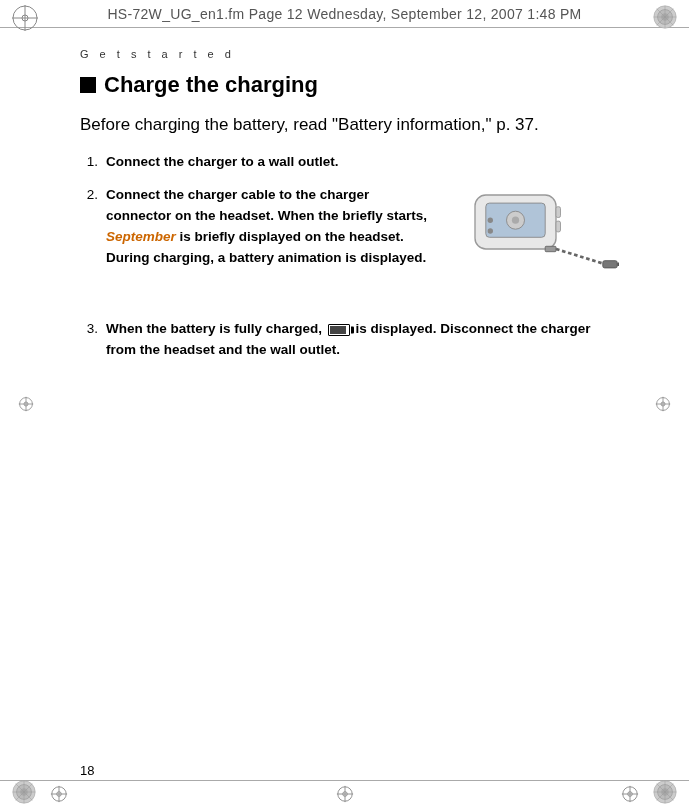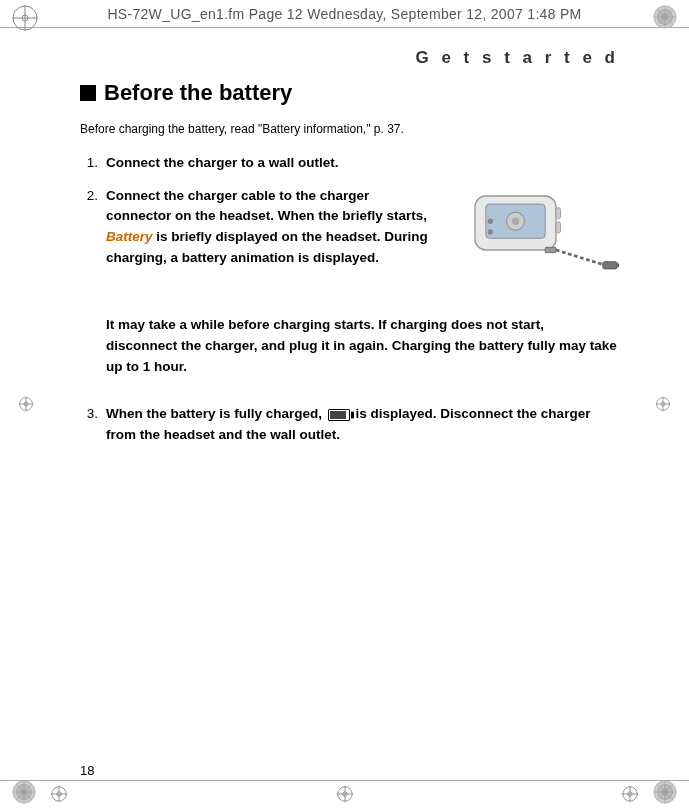--- a/index.html
+++ b/index.html
@@ -43,26 +43,25 @@
     .corner-tr { top: 3px; right: 10px; }
 
     
     .main-content {
       padding: 20px 70px 20px 80px;
       position: relative;
     }
 
     
     .section-label {
-      font-size: 17px;
+      font-size: 11px;
       letter-spacing: 4px;
       color: #333;
       margin-bottom: 12px;
-      font-weight: bold;
-      text-align: right;
+      font-weight: normal;
     }
 
     
     .chapter-heading {
       font-size: 22px;
       font-weight: bold;
       color: #000;
       margin-bottom: 14px;
       display: flex;
       align-items: center;
@@ -72,21 +71,21 @@
     .heading-square {
       width: 16px;
       height: 16px;
       background: #000;
       display: inline-block;
       flex-shrink: 0;
     }
 
     
     .intro-para {
-      font-size: 12px;
+      font-size: 17px;
       line-height: 1.55;
       margin-bottom: 14px;
       color: #000;
     }
 
     
     .steps-list {
       list-style: none;
       padding: 0;
       margin: 0;
@@ -273,40 +272,40 @@
   <line x1="1" y1="10" x2="19" y2="10" stroke="#888" stroke-width="1"></line>
   <circle cx="10" cy="10" r="2.5" fill="none" stroke="#888" stroke-width="1"></circle>
 </svg>
 
 <div class="main-content">
 
   <p class="section-label">G e t   s t a r t e d</p>
 
   <div class="chapter-heading">
     <span class="heading-square"></span>
-    <span>Before the battery</span>
+    <span>Charge the charging</span>
   </div>
 
   <p class="intro-para">Before charging the battery, read "Battery information," p. 37.</p>
 
   <ol class="steps-list">
 
     <li class="step-item">
       <span class="step-number">1.</span>
       <div class="step-content">
         <span>Connect the charger to a wall outlet.</span>
       </div>
     </li>
 
     <li class="step-item">
       <span class="step-number">2.</span>
       <div class="step-content">
         <div class="step2-inner">
           <div class="step2-text">
-            <span>Connect the charger cable to the charger connector on the headset. When the briefly starts, </span><span class="charging-text">Battery</span><span> is briefly displayed on the headset. During charging, a battery animation is displayed.</span>
+            <span>Connect the charger cable to the charger connector on the headset. When the briefly starts, </span><span class="charging-text">September</span><span> is briefly displayed on the headset. During charging, a battery animation is displayed.</span>
           </div>
 
           <div class="step2-image">
             <svg class="headset-svg" viewBox="0 0 200 130" xmlns="http://www.w3.org/2000/svg">
 
               <rect x="40" y="15" width="90" height="60" rx="12" ry="12" fill="#e8e8e8" stroke="#999" stroke-width="1.5"></rect>
 
               <rect x="52" y="24" width="66" height="38" rx="4" fill="#b0c4d8" stroke="#888" stroke-width="1"></rect>
 
               <circle cx="85" cy="43" r="10" fill="#ccc" stroke="#888" stroke-width="1"></circle>
@@ -321,21 +320,20 @@
 
               <rect x="182" y="88" width="16" height="8" rx="2" fill="#777" stroke="#555" stroke-width="1"></rect>
               <rect x="198" y="90" width="6" height="4" rx="1" fill="#555"></rect>
 
               <circle cx="57" cy="43" r="3" fill="#888"></circle>
               <circle cx="57" cy="55" r="3" fill="#888"></circle>
             </svg>
           </div>
         </div>
 
-        <p class="note-para" style="margin-left:0; margin-top:8px;">It may take a while before charging starts. If charging does not start, disconnect the charger, and plug it in again. Charging the battery fully may take up to 1 hour.</p>
       </div>
     </li>
 
     <li class="step-item">
       <span class="step-number">3.</span>
       <div class="step-content">
         <span>When the battery is fully charged, </span>
         
         <span class="battery-icon">
           <span class="battery-icon-inner"></span>

